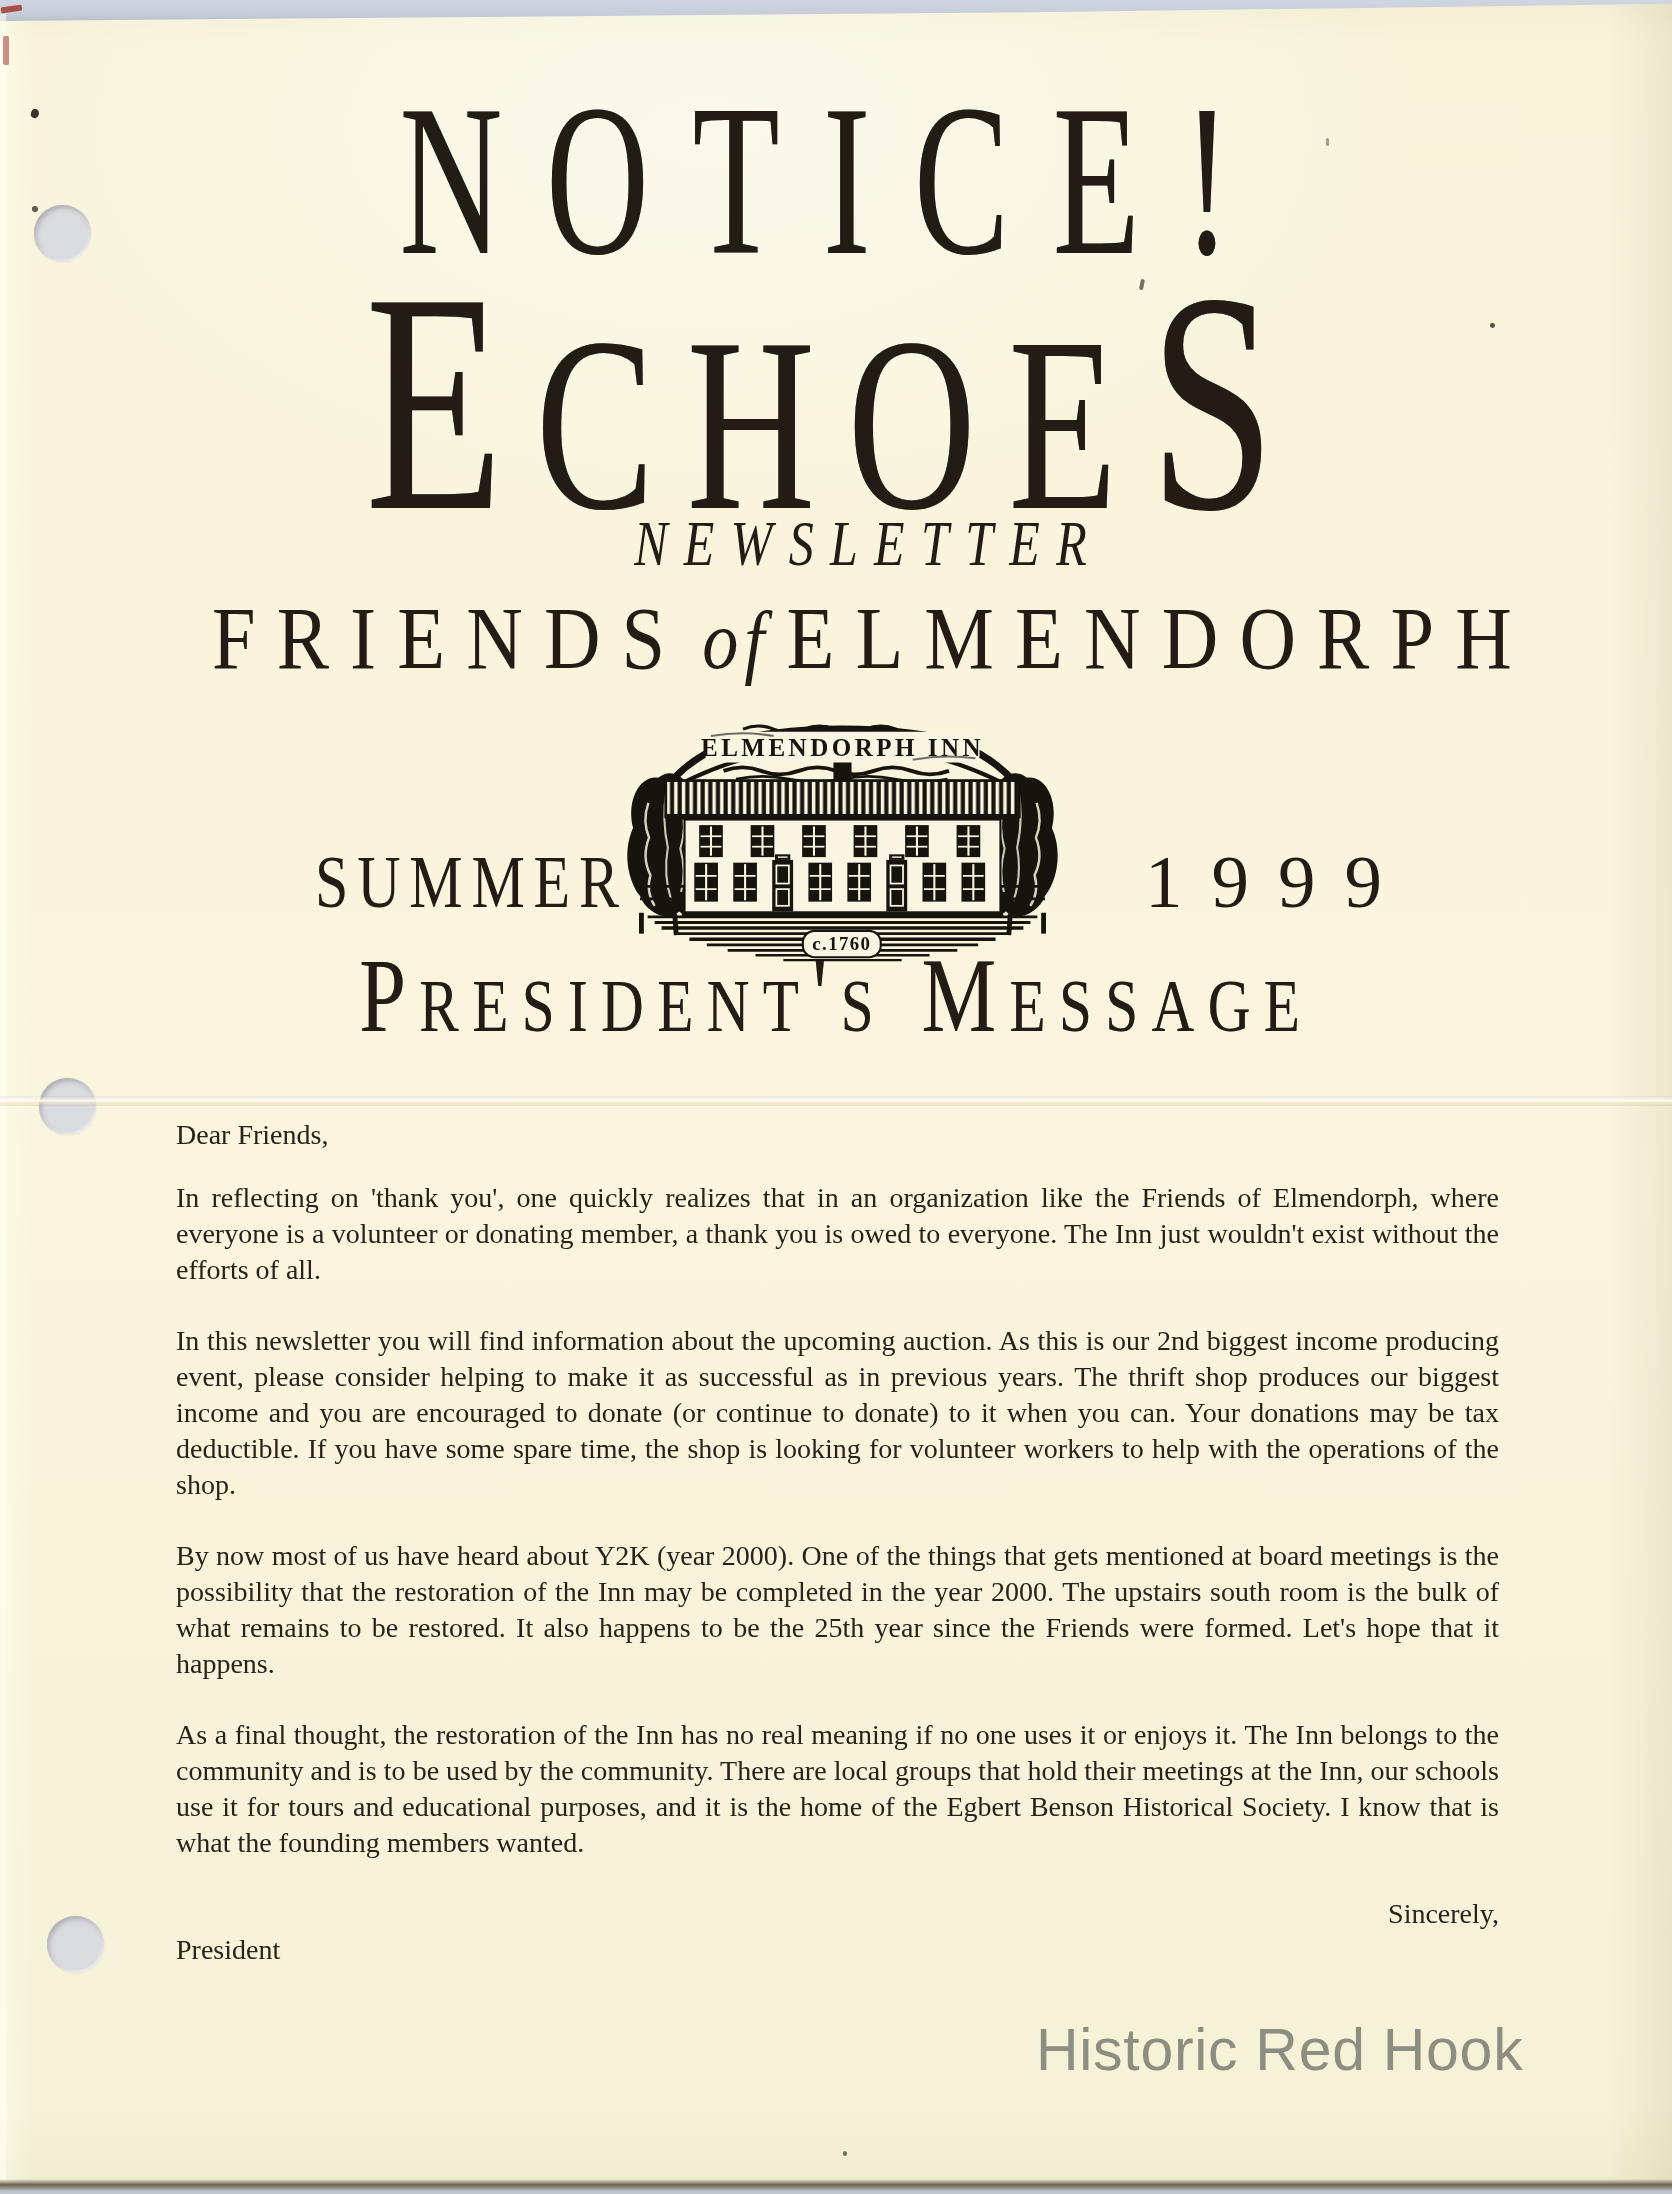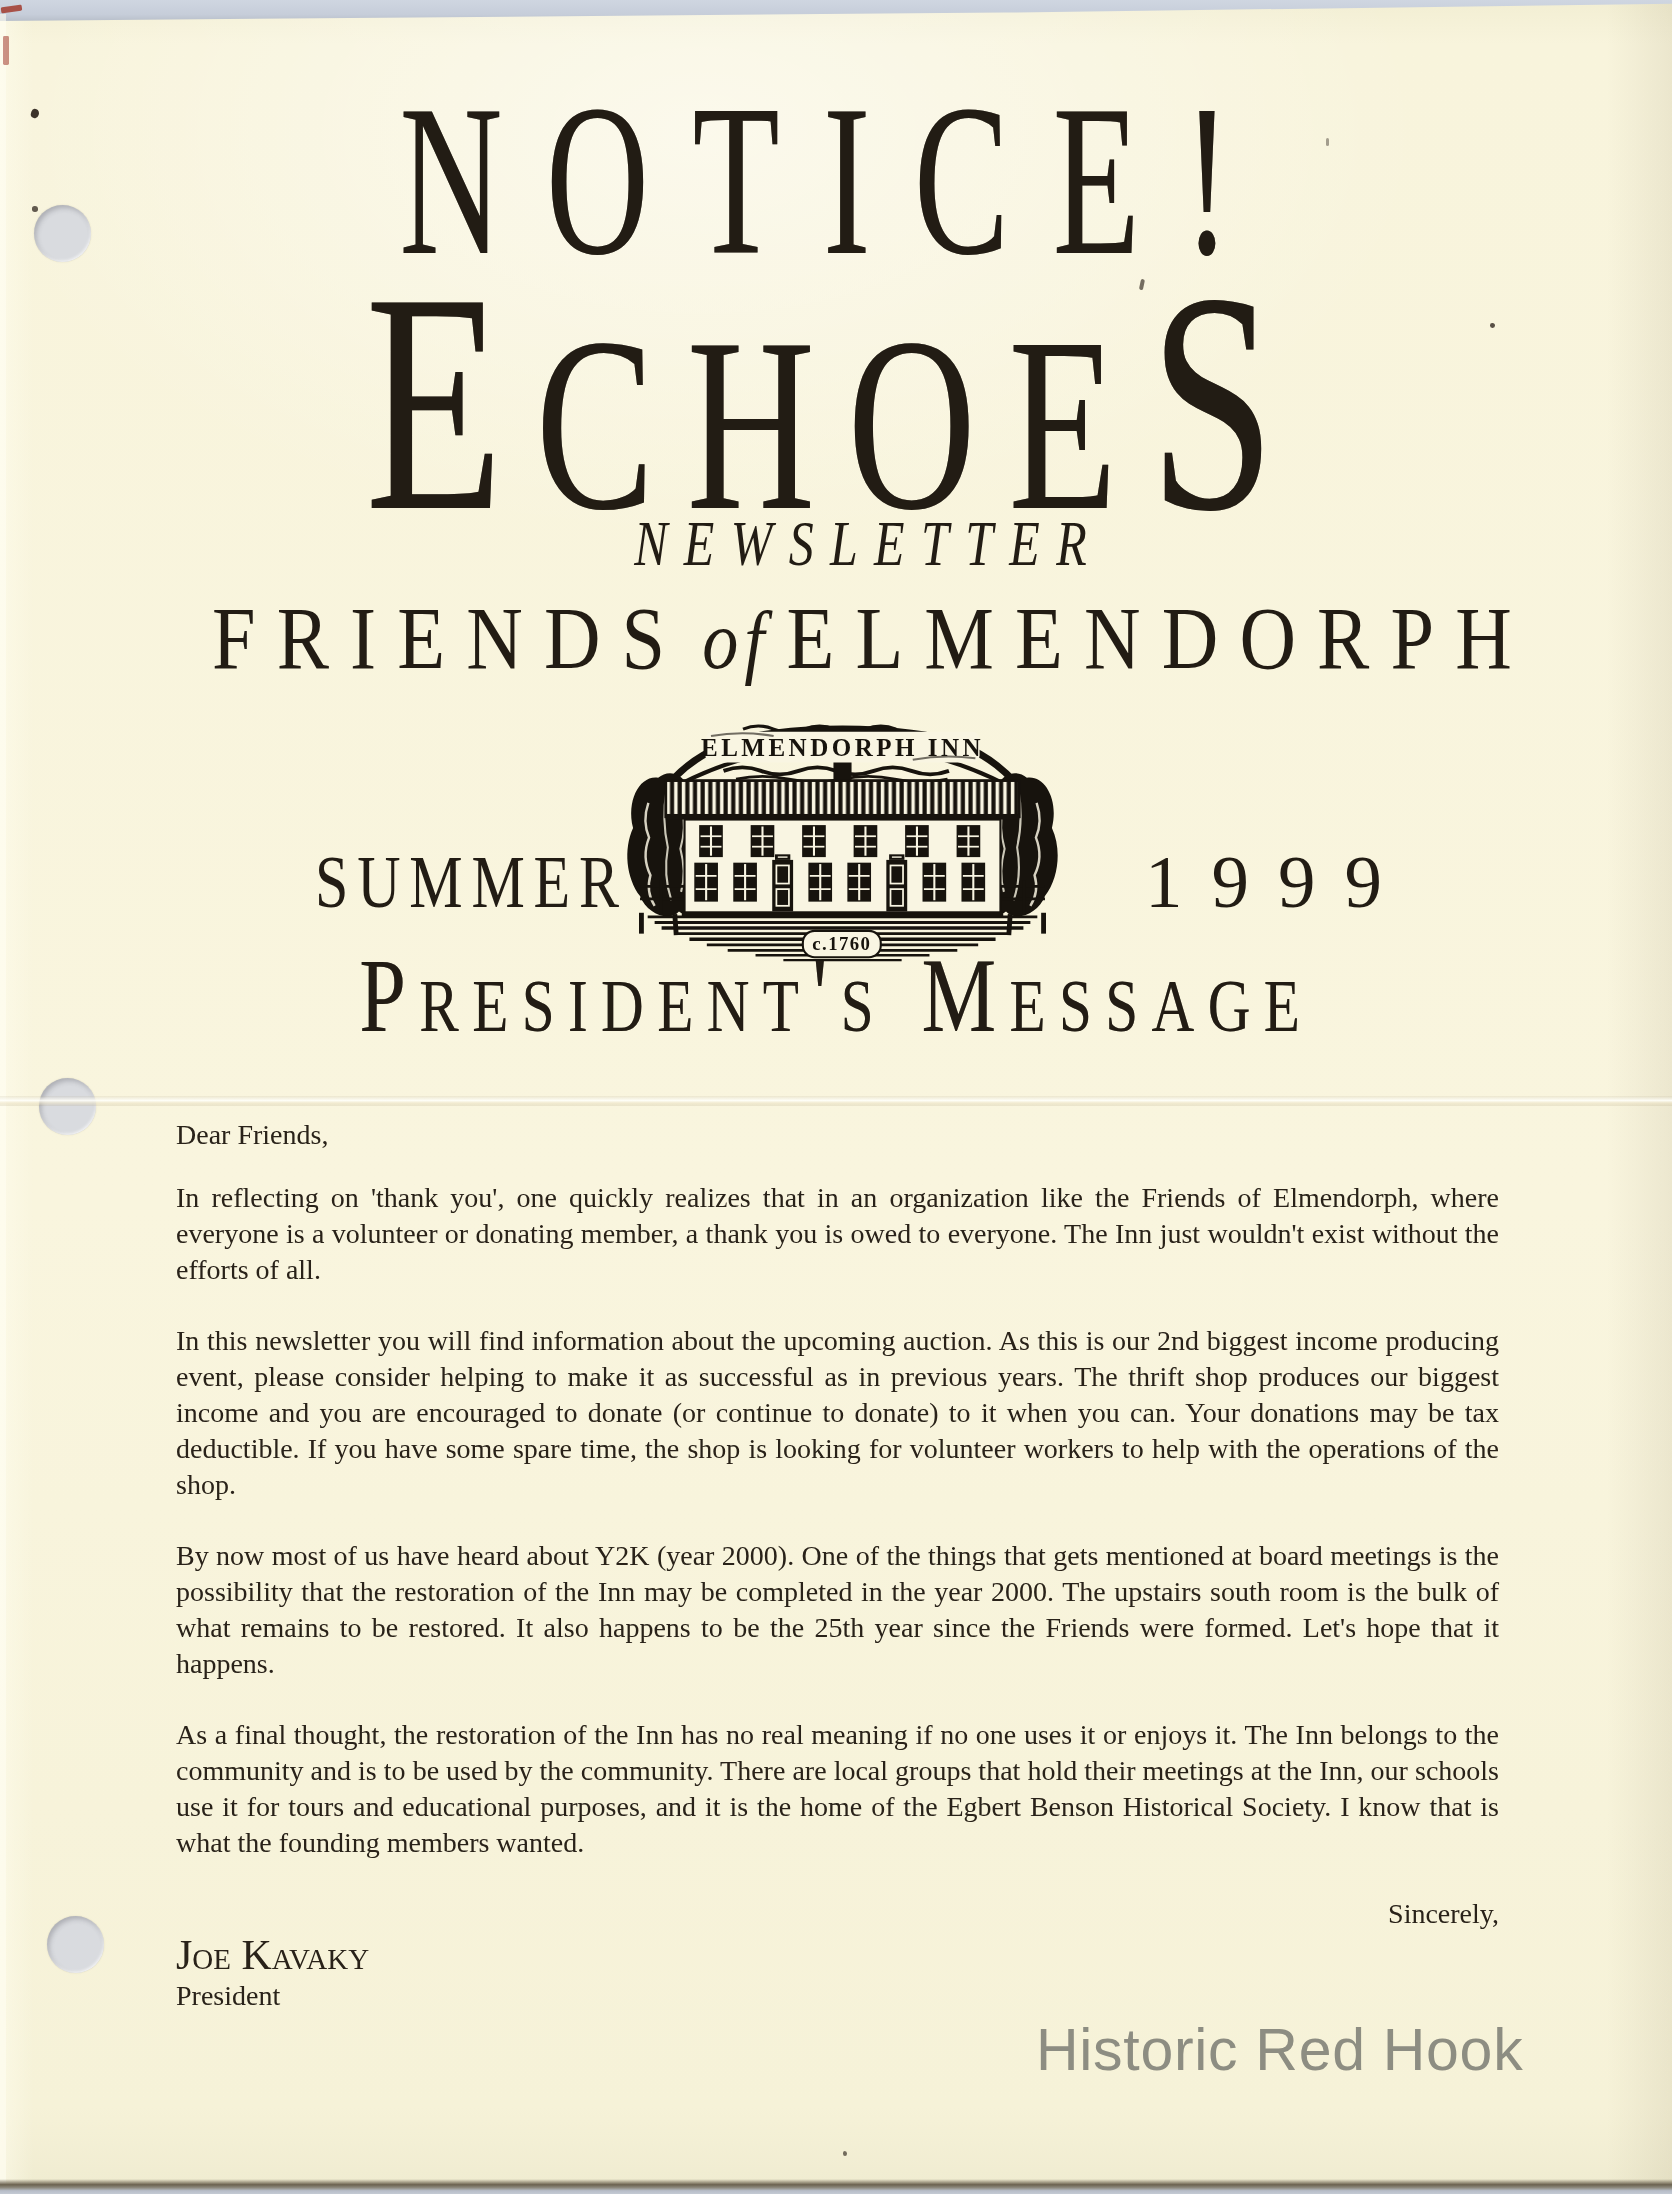--- a/index.html
+++ b/index.html
@@ -220,21 +220,20 @@
 
   <div class="center-line heading" style="top:943px;"><span class="squeeze"><span>President's Message</span></span></div>
 
   <div class="letter">
     <p class="salutation">Dear Friends,</p>
     <p>In reflecting on 'thank you', one quickly realizes that in an organization like the Friends of Elmendorph, where everyone is a volunteer or donating member, a thank you is owed to everyone.  The Inn just wouldn't exist without the efforts of all.</p>
     <p>In this newsletter you will find information about the upcoming auction. As this is our 2nd biggest income producing event, please consider helping to make it as successful as in previous years. The thrift shop produces our biggest income and you are encouraged to donate (or continue to donate) to it when you can.  Your donations may be tax deductible. If you have some spare time, the shop is looking for volunteer workers to help with the operations of the shop.</p>
     <p>By now most of us have heard about Y2K (year 2000). One of the things that gets mentioned at board meetings is the possibility that the restoration of the Inn may be completed in the year 2000.  The upstairs south room is the bulk of what remains to be restored.  It also happens to be the 25th year since the Friends were formed. Let's hope that it happens.</p>
     <p>As a final thought, the restoration of the Inn has no real meaning if no one uses it or enjoys it.  The Inn belongs to the community and is to be used by the community.  There are local groups that hold their meetings at the Inn, our schools use it for tours and educational purposes, and it is the home of the Egbert Benson Historical Society. I know that is what the founding members wanted.</p>
     <p class="closing">Sincerely,</p>
-    <div class="sig-name">Joe Kavaky</div>
     <div class="sig-title">President</div>
   </div>
 
   <div class="watermark">Historic Red Hook</div>
 
   <div class="scan-strip-bottom"></div>
 </div>
 
 
 </body></html>

